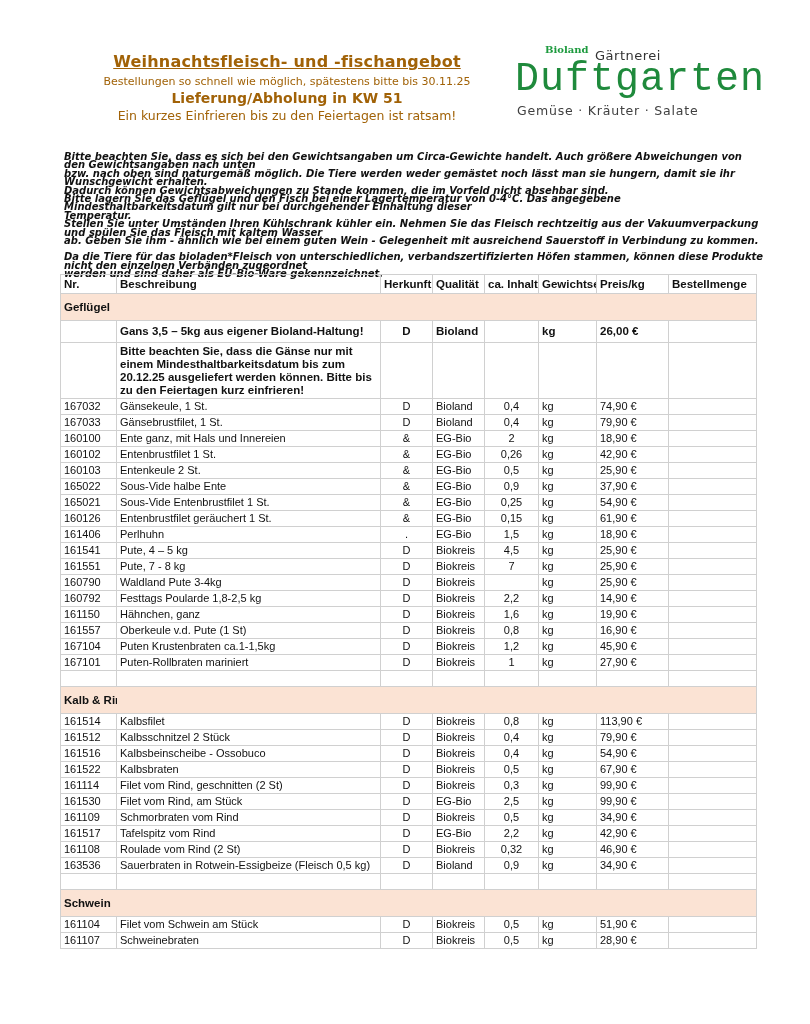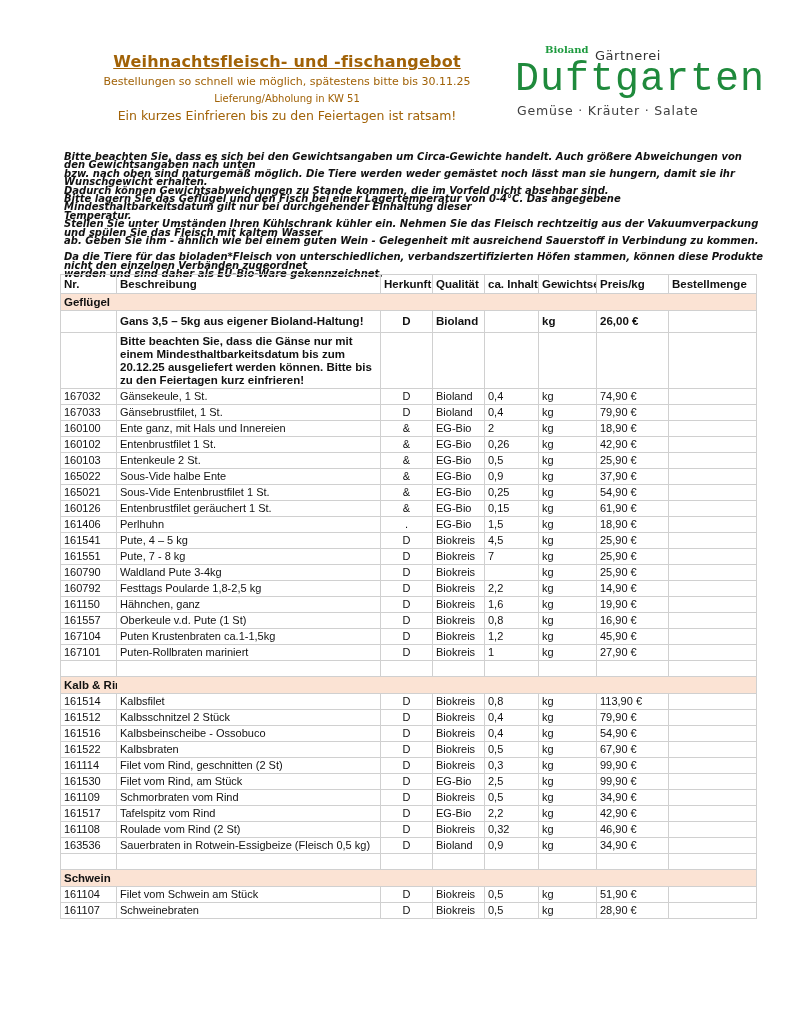--- a/index.html
+++ b/index.html
@@ -8,21 +8,21 @@
 
   .header-left {
     position: absolute; left: 82px; top: 52px; width: 410px; text-align: center;
     font-family: "DejaVu Sans", sans-serif; color: #a16207;
   }
   .title {
     font-size: 16px; font-weight: bold; text-decoration: underline;
     letter-spacing: 0.2px; line-height: 20px;
   }
   .sub1 { font-size: 11px; line-height: 16px; margin-top: 2px; }
-  .sub2 { font-size: 10px; font-weight: normal; line-height: 17px; }
+  .sub2 { font-size: 14px; font-weight: bold; line-height: 17px; }
   .sub3 { font-size: 12.5px; line-height: 18px; }
 
   .logo { position: absolute; left: 515px; top: 44px; width: 240px; height: 80px; }
   .logo-bioland {
     position: absolute; left: 30px; top: 0px; font-family: "DejaVu Serif", serif;
     font-weight: bold; font-size: 10px; color: #1d9a3e;
   }
   .logo-gaertnerei {
     position: absolute; left: 80px; top: 4px; font-family: "DejaVu Sans", sans-serif;
     font-size: 13px; color: #333; letter-spacing: 0.5px;
@@ -48,27 +48,27 @@
     position: absolute; left: 60px; top: 274px; width: 696px;
     border-collapse: collapse; table-layout: fixed;
     font-family: "Liberation Sans", sans-serif; font-size: 11px;
   }
   table.offer td, table.offer th {
     border: 1px solid #d0d0d0; padding: 0 3px; height: 16px; line-height: 15px;
     white-space: nowrap; overflow: hidden; vertical-align: middle;
   }
   table.offer th { font-weight: bold; text-align: left; font-size: 11.5px; height: 19px; }
   tr.cat td {
-    background: #fbe3d4; font-weight: bold; font-size: 11.5px; height: 17px;
+    background: #fbe3d4; font-weight: bold; font-size: 11.5px; height: 27px;
     border-left: none; border-right: none;
   }
   tr.cat td:first-child { border-left: 1px solid #d0d0d0; }
   tr.cat td:last-child { border-right: 1px solid #d0d0d0; }
   td.c { text-align: center; }
-  td.r { text-align: left; padding-right: 1px; }
+  td.r { text-align: center; padding-right: 1px; }
   td.unit { padding-left: 1px; }
   tr.special td { font-weight: bold; font-size: 11.5px; height: 22px; }
   tr.note td { font-weight: bold; font-size: 11.5px; white-space: normal; line-height: 13px; height: 56px; vertical-align: top; padding-top: 2px; }
   tr.empty td { height: 16px; }
 </style>
 </head>
 <body>
 
 <div class="header-left">
   <div class="title">Weihnachtsfleisch- und -fischangebot</div>

